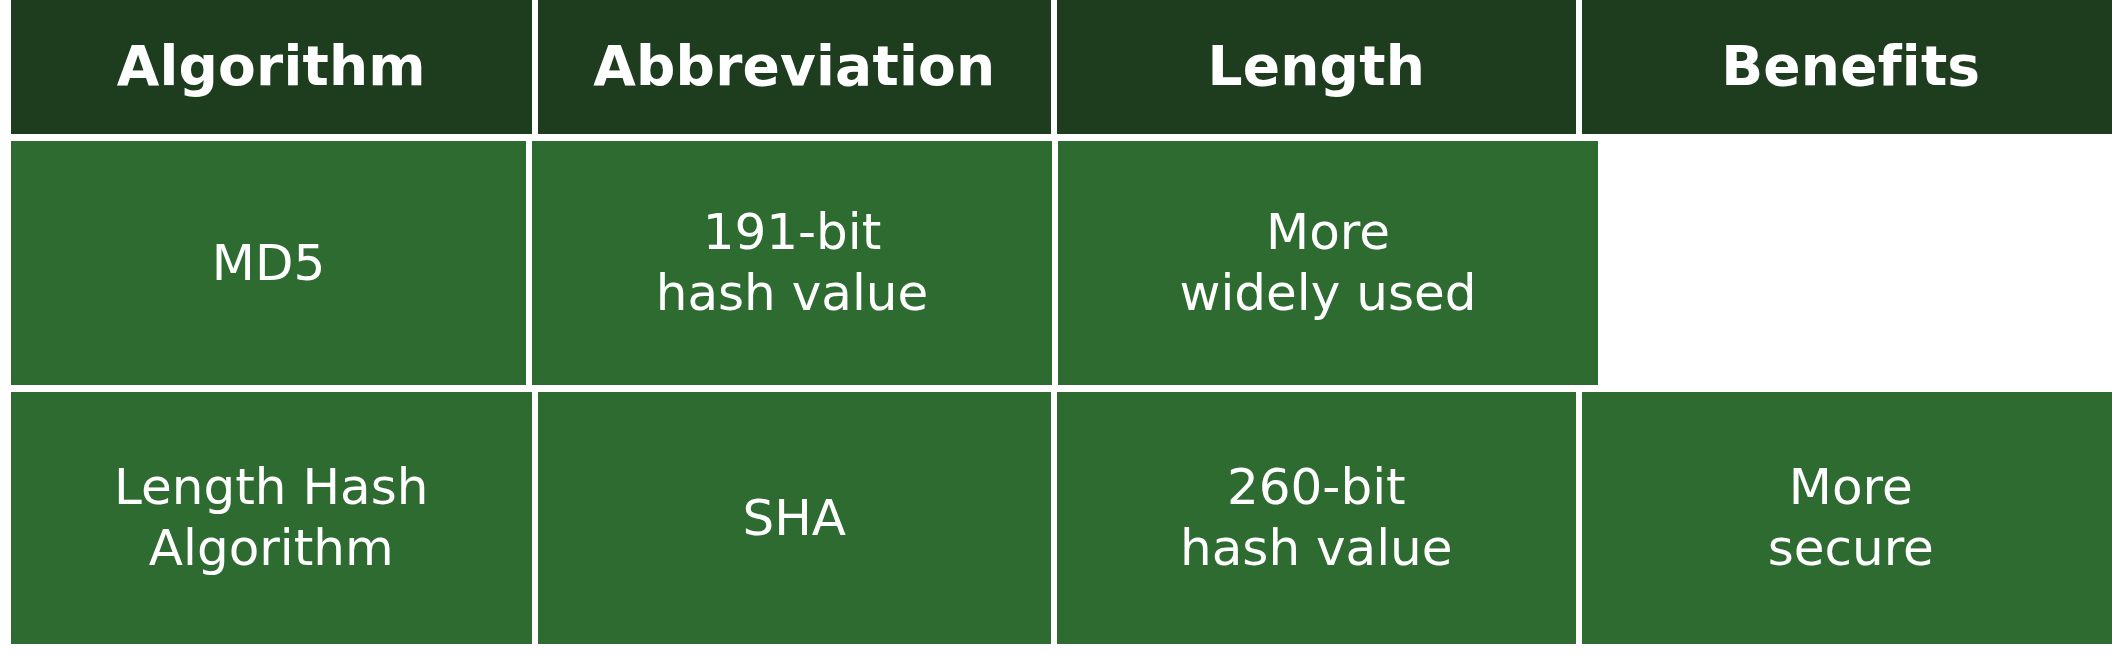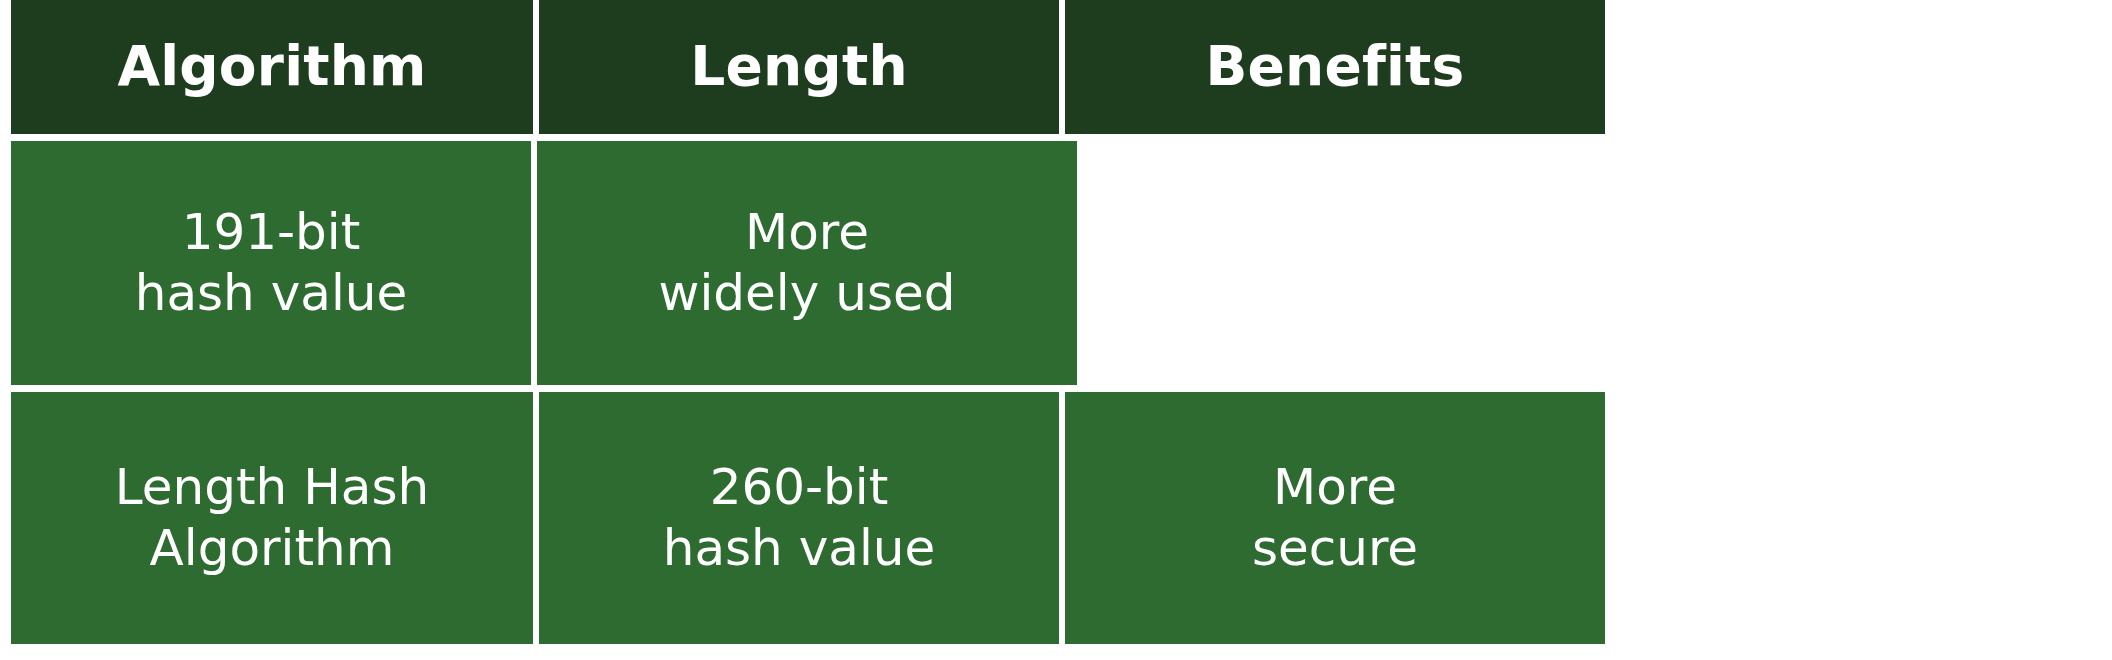--- a/index.html
+++ b/index.html
@@ -89,44 +89,53 @@
 </head>
 <body>
 
 <div id="table-root">
   <div class="table">
 
     <div class="row row-header">
       <div class="cell col-0">
         <span class="cell-text">Algorithm</span>
       </div>
+      <div class="cell col-1">
+        <span class="cell-text">Abbreviation</span>
+      </div>
       <div class="cell col-2">
         <span class="cell-text">Length</span>
       </div>
       <div class="cell col-3">
         <span class="cell-text">Benefits</span>
       </div>
     </div>
 
     <div class="row row-body row-body-1">
+      <div class="cell col-1">
+        <span class="cell-text">MD5</span>
+      </div>
       <div class="cell col-2">
         <span class="cell-text">191-bit
 hash value</span>
       </div>
       <div class="cell col-3">
         <span class="cell-text">More
 widely used</span>
       </div>
     </div>
 
     <div class="row row-body row-body-2">
       <div class="cell col-0">
         <span class="cell-text">Length Hash
 Algorithm</span>
       </div>
+      <div class="cell col-1">
+        <span class="cell-text">SHA</span>
+      </div>
       <div class="cell col-2">
         <span class="cell-text">260-bit
 hash value</span>
       </div>
       <div class="cell col-3">
         <span class="cell-text">More
 secure</span>
       </div>
     </div>
 

